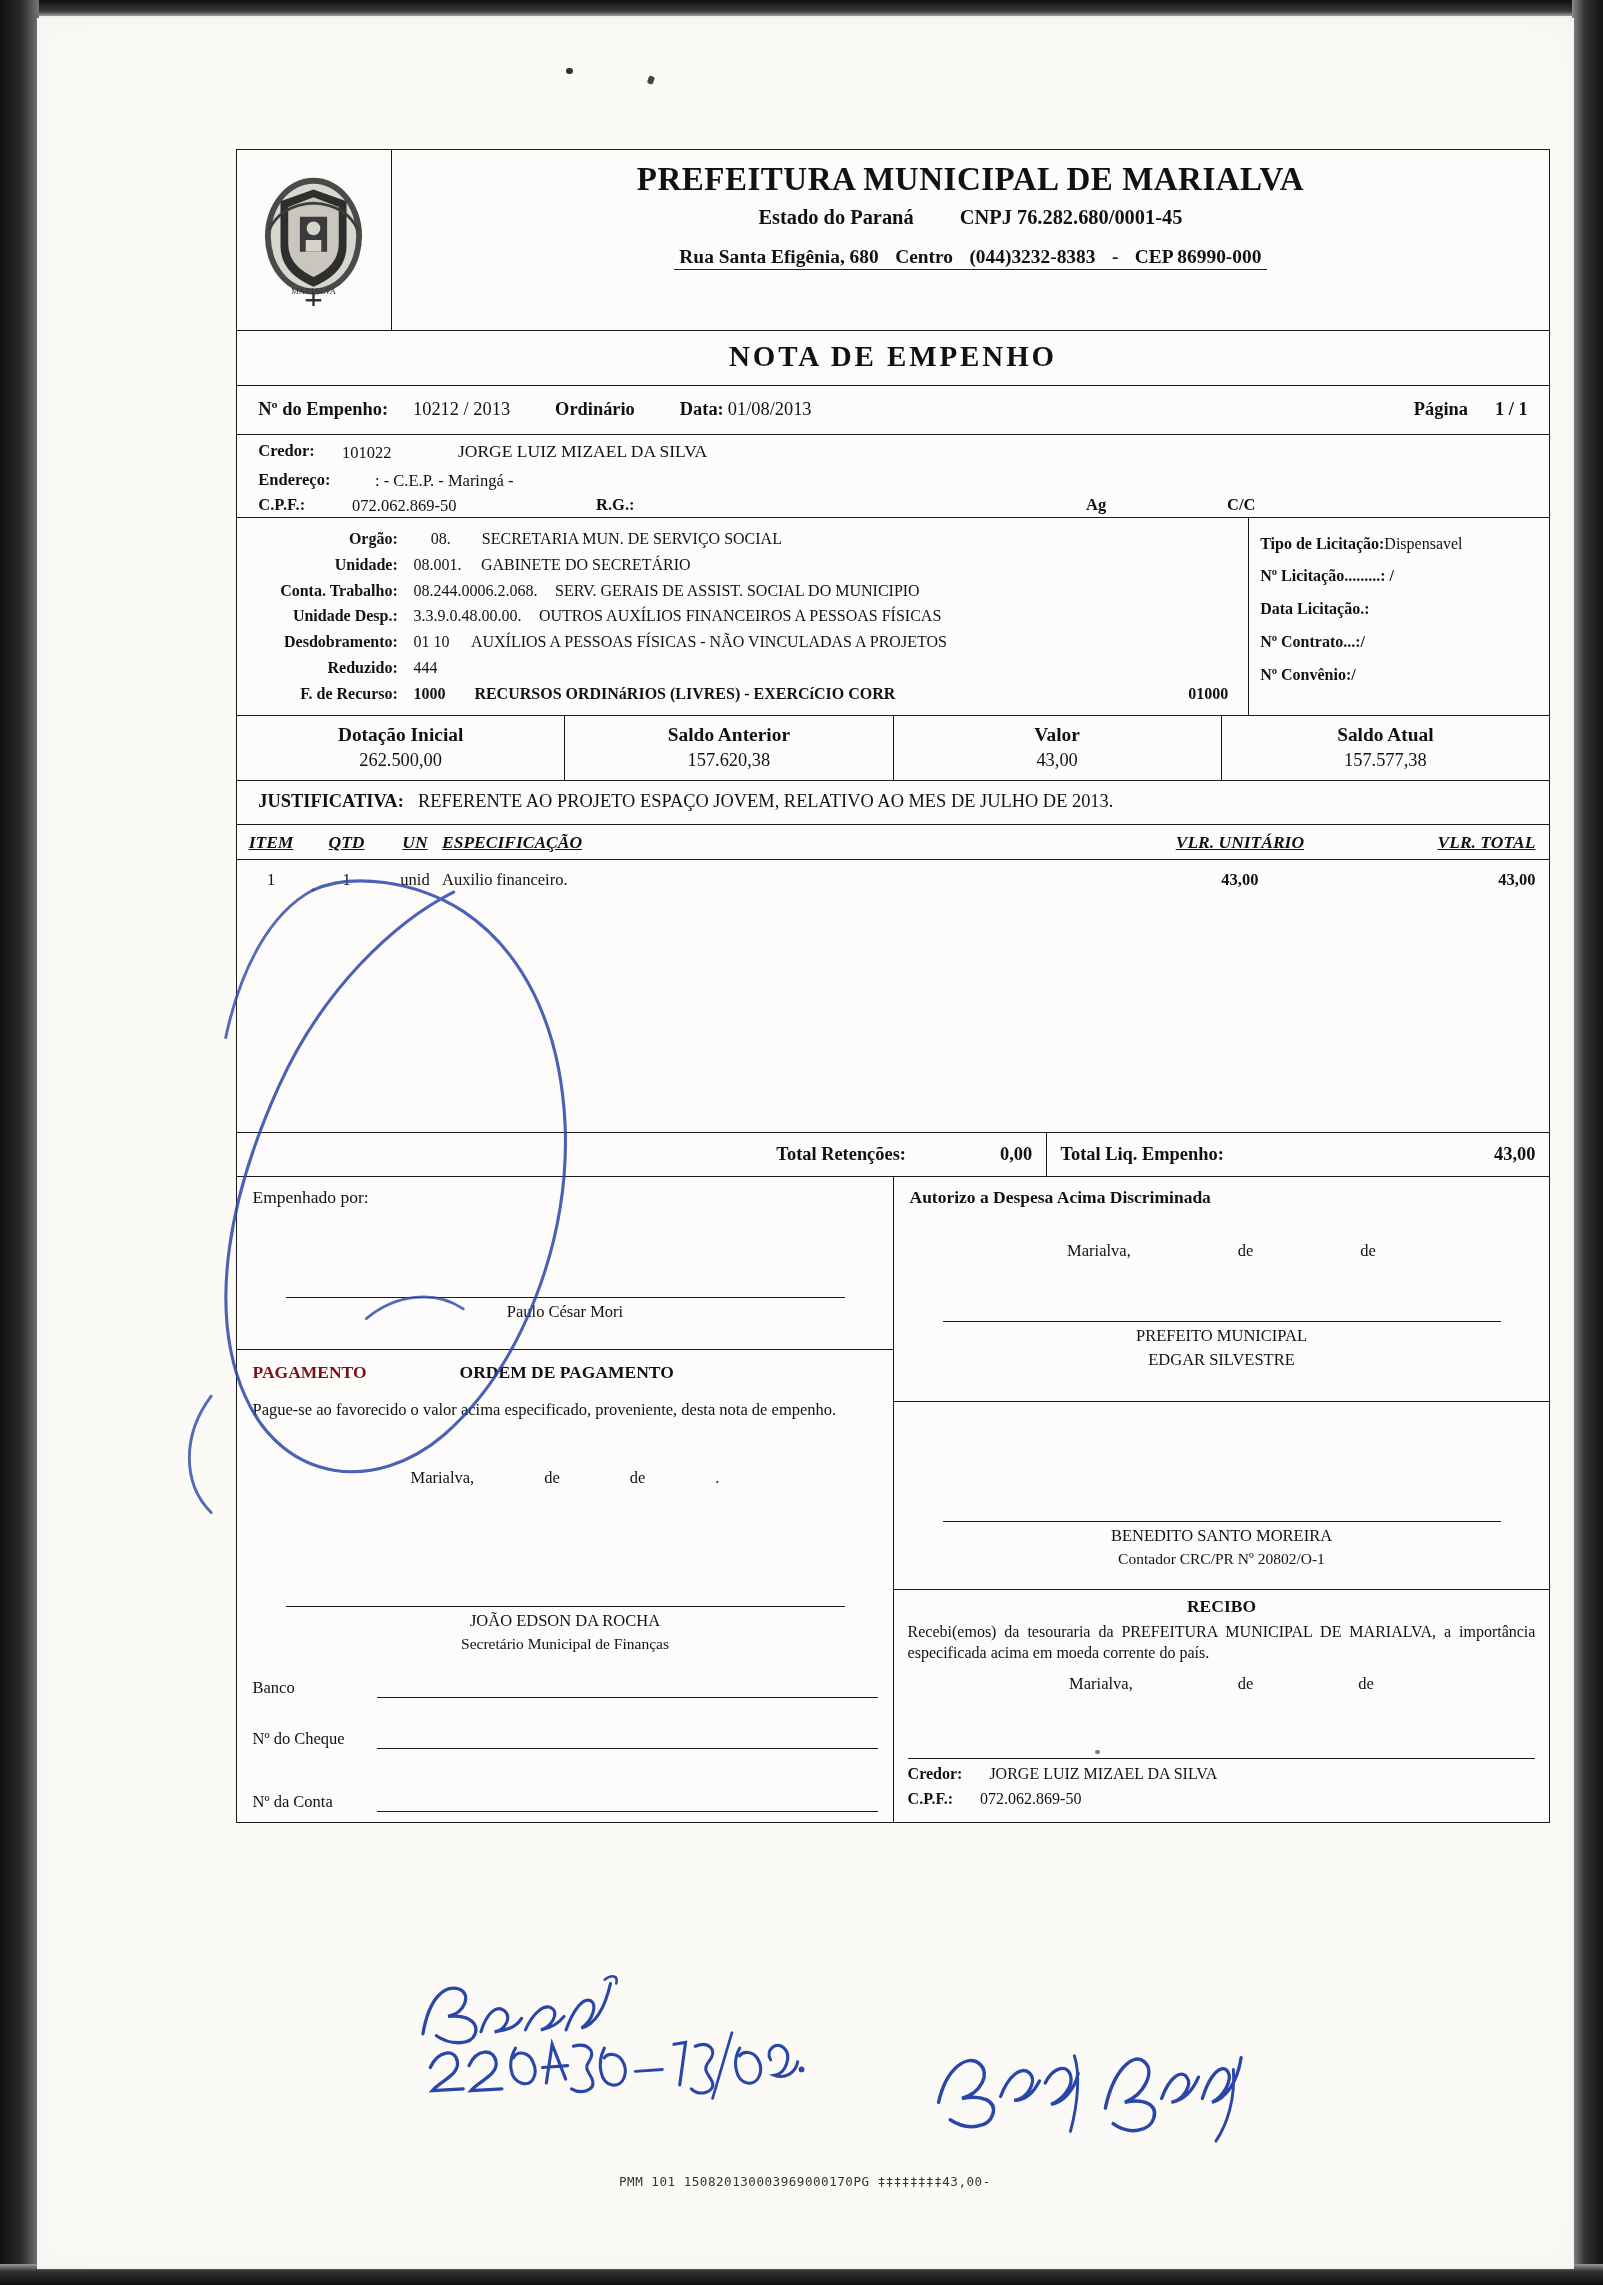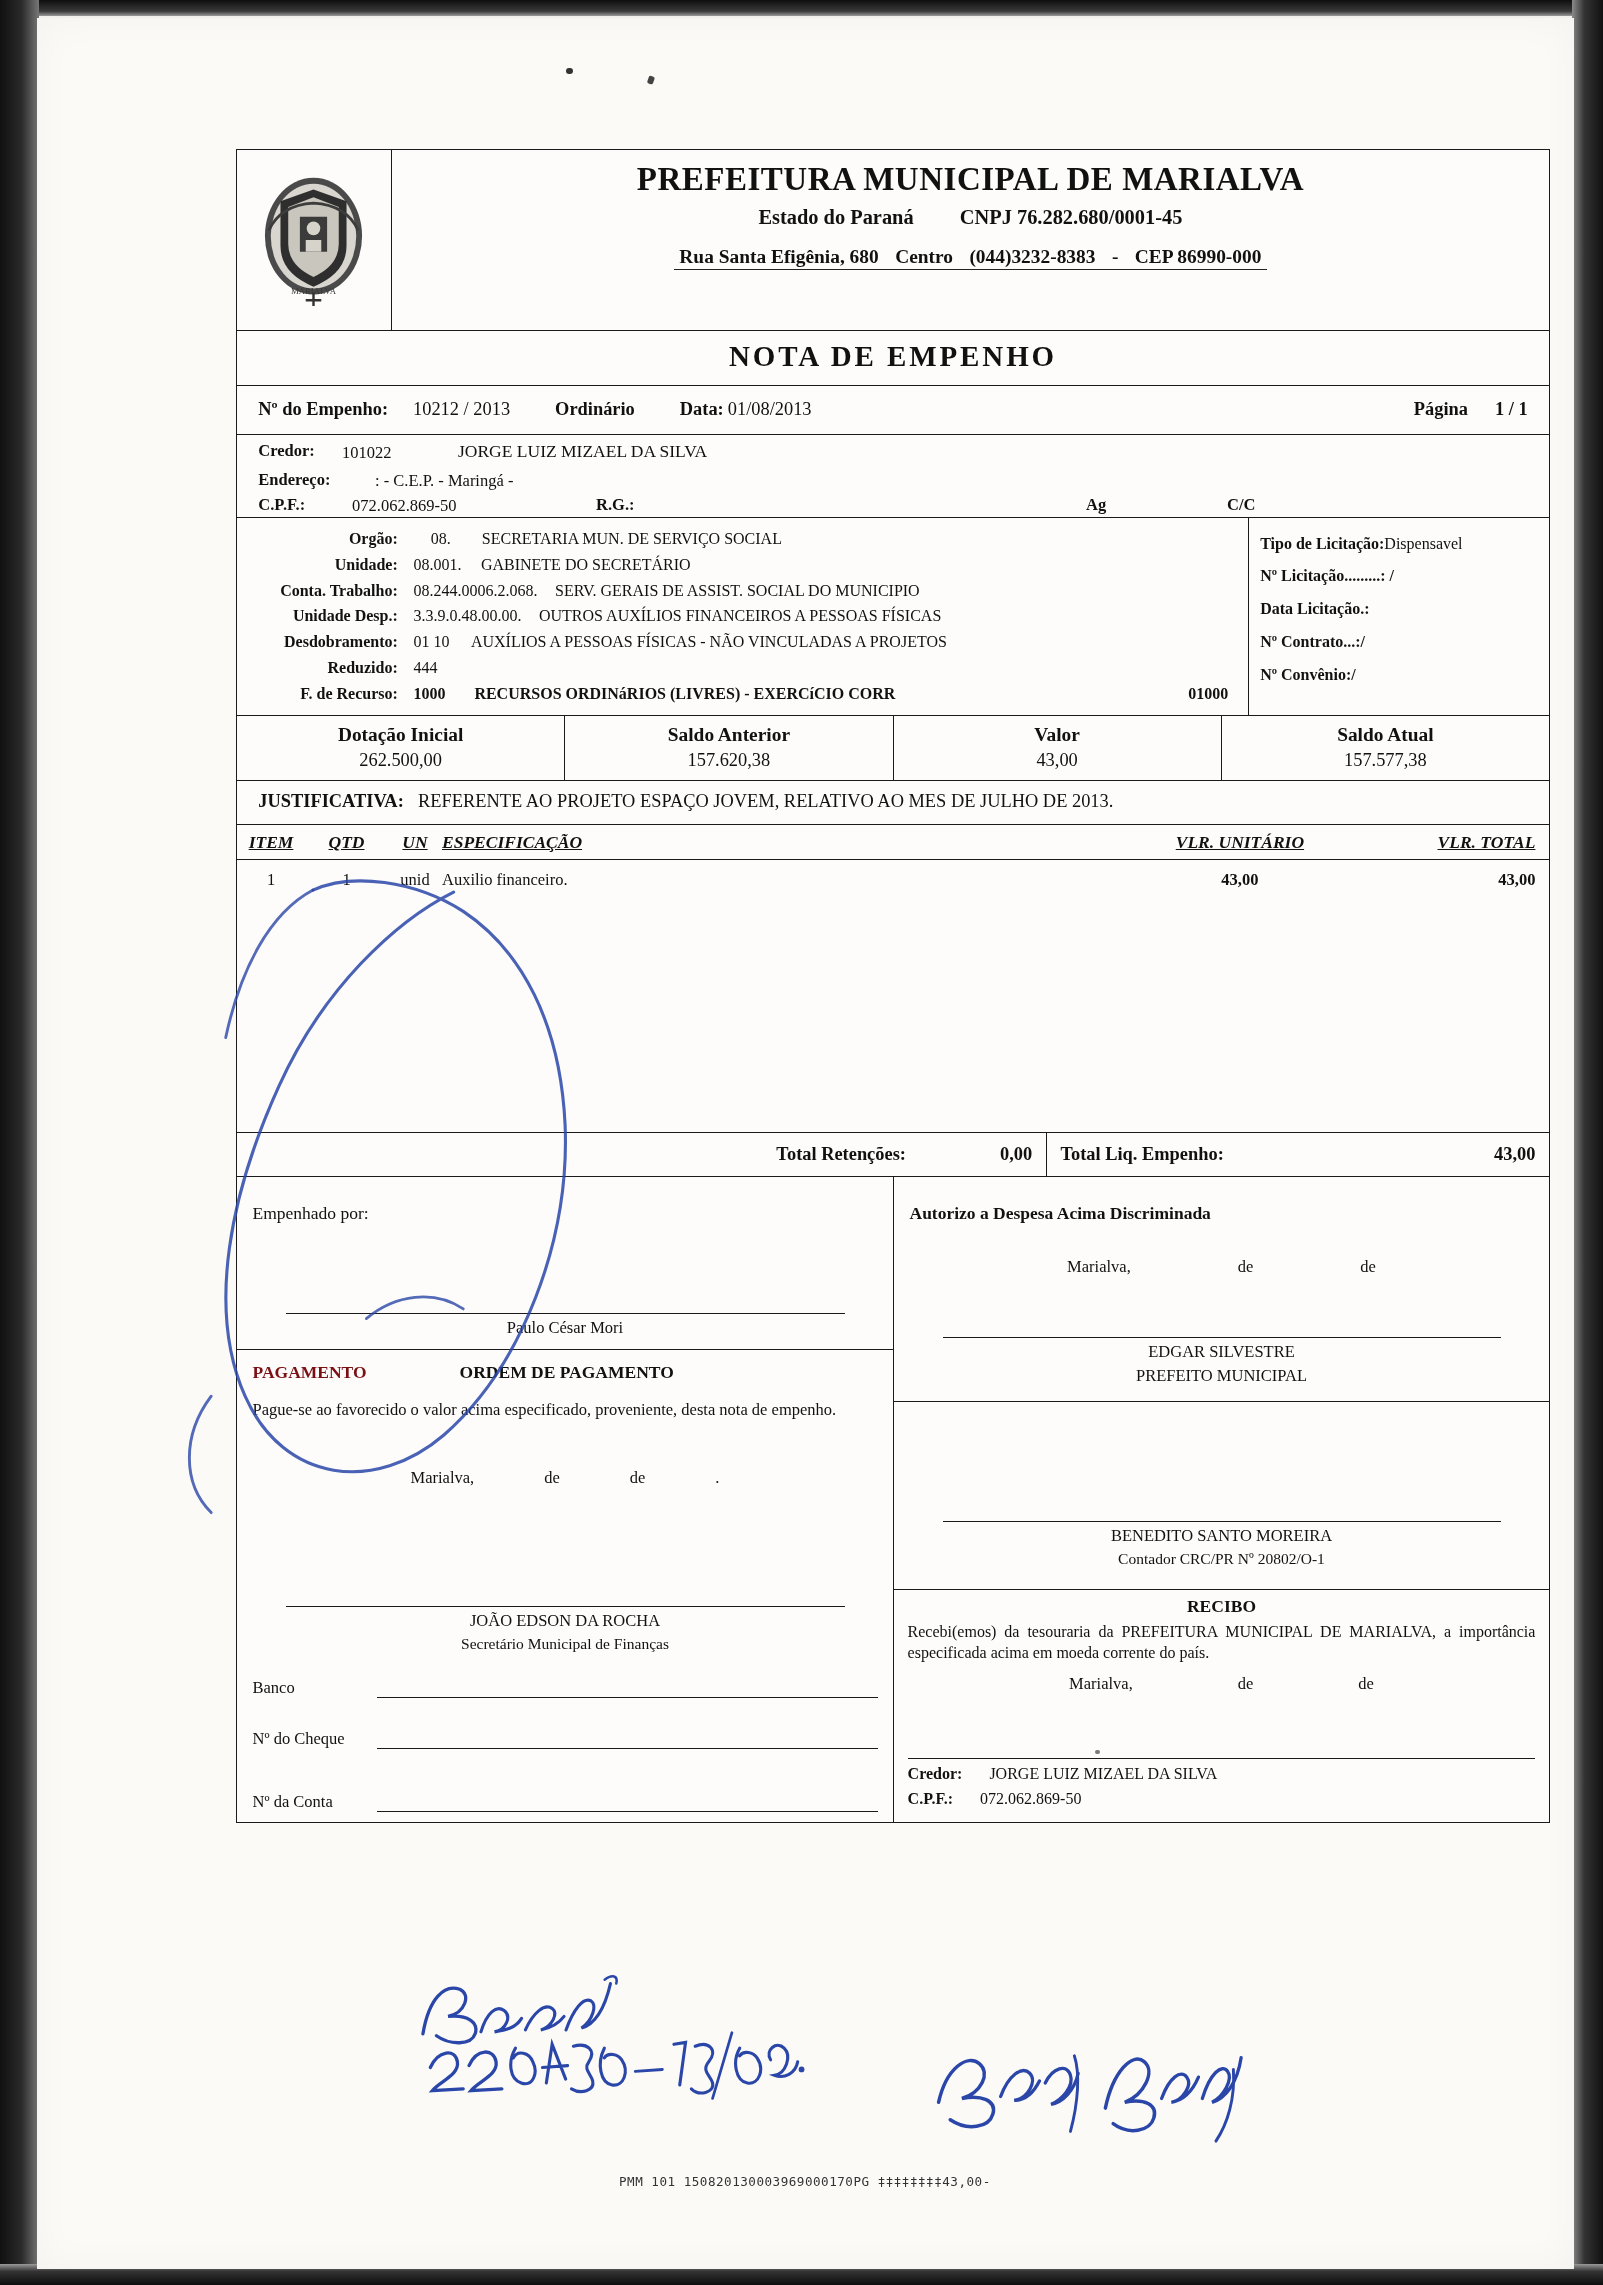--- a/index.html
+++ b/index.html
@@ -212,21 +212,21 @@
   .t-v1 { width: 105px; text-align: right; padding-right: 13.6px; border-right: 1.9px solid #1a1a1a; height:100%; display:flex; align-items:center; justify-content:flex-end;}
   .t-lbl2 { width: 291px; padding-left: 13.6px; }
   .t-v2 { width: 184px; text-align: right; padding-right: 13.6px; }
 
   
   .sig-wrap { display: flex; }
   .sig-left { width: 656px; border-right: 1.9px solid #1a1a1a; }
   .sig-right { flex: 1; }
 
   .blk { padding: 9.7px 15.5px; position: relative; box-sizing: border-box; }
-  .lbl-b { font-weight: bold; font-size: 17.5px; margin-top: 16px; }
+  .lbl-b { font-weight: bold; font-size: 17.5px; }
   .sig-line {
     border-top: 1px solid #1a1a1a;
     margin: 0 33px;
   }
   .sig-name { text-align: center; font-size: 16.5px; padding-top: 3.9px; }
   .city-line { display: flex; justify-content: center; gap: 70px; font-size: 16.5px; }
 
   .pag-head { display: flex; }
   .pag-title { font-weight: bold; font-size: 17.5px; color: #111; }
   .ord-title { font-weight: bold; font-size: 17.5px; margin-left: 93px; }
@@ -494,22 +494,22 @@
 
           <div class="blk bb" style="height:225px;">
             <div class="lbl-b">Autorizo a Despesa Acima Discriminada</div>
             <div class="city-line" style="margin-top:33px; gap:107px;">
               <span>Marialva,</span>
               <span>de</span>
               <span>de</span>
             </div>
             <div style="margin-top:60px;">
               <div class="sig-line"></div>
+              <div class="sig-name">PREFEITO MUNICIPAL</div>
               <div class="sig-name">EDGAR SILVESTRE</div>
-              <div class="sig-name">PREFEITO MUNICIPAL</div>
             </div>
           </div>
 
           <div class="blk bb" style="height:188px;">
             <div style="margin-top:109px;">
               <div class="sig-line"></div>
               <div class="sig-name">BENEDITO SANTO MOREIRA</div>
               <div class="sig-name" style="font-size:15.5px;">Contador CRC/PR Nº 20802/O-1</div>
             </div>
           </div>

